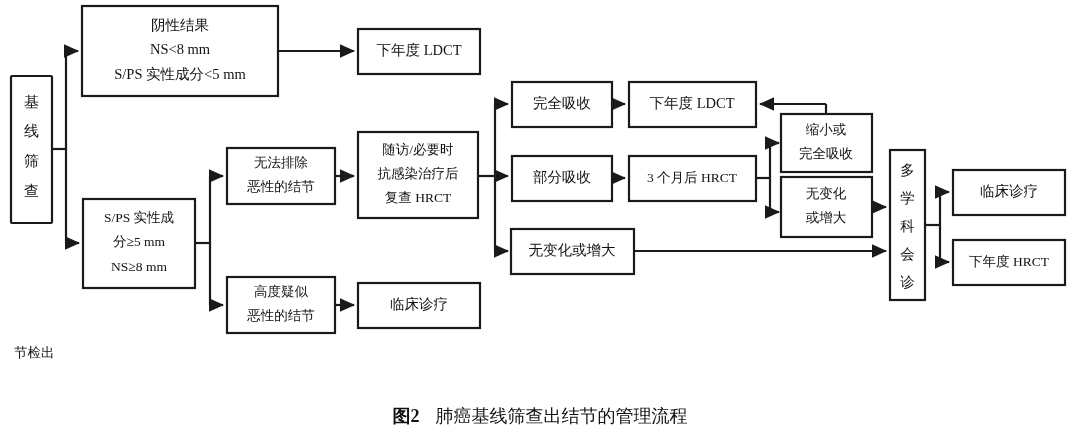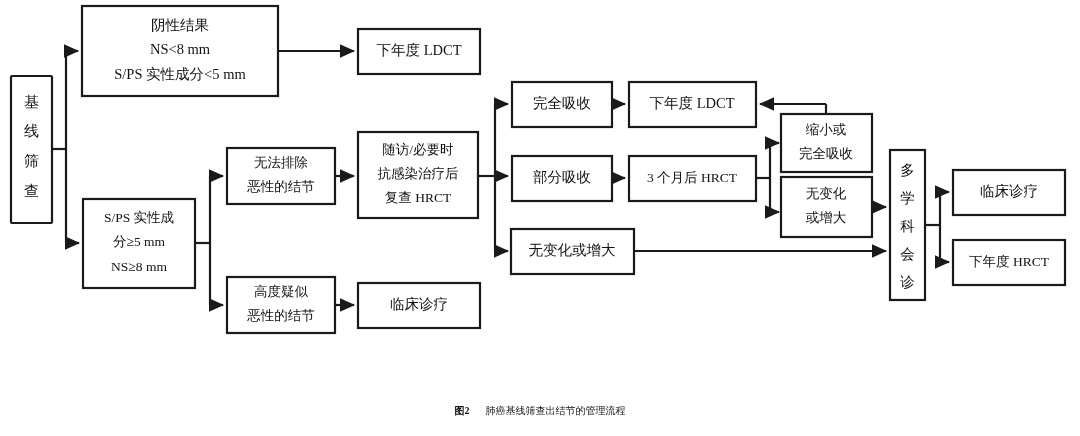--- a/index.html
+++ b/index.html
@@ -10,21 +10,21 @@
   .bx{fill:#ffffff;stroke:#1a1a1a;stroke-width:2.2;}
   .ln{stroke:#1a1a1a;stroke-width:2.2;fill:none;stroke-linecap:butt;}
   .tx{font-family:"Liberation Serif","DejaVu Serif",serif;fill:#111;
       text-anchor:middle;dominant-baseline:middle;}
   .t13{font-size:13.5px;}
   .t14{font-size:14.5px;}
   .vt{font-size:15px;}
   .notes{position:absolute;left:14px;top:342px;width:1056px;
          font-size:13.4px;line-height:1.62;letter-spacing:.1px;}
   .caption{position:absolute;left:0;top:404px;width:1080px;text-align:center;
-           font-size:10px;}
+           font-size:18px;}
   .caption b{font-weight:bold;}
   .caption .gap{display:inline-block;width:16px;}
 </style>
 </head>
 <body>
 
 <div id="root">
 
   <svg id="flow" viewBox="0 0 1080 340">
     <defs>
@@ -144,19 +144,20 @@
     <text class="tx t14" x="907.5" y="284">诊</text>
 
     <rect class="bx" x="953" y="170" width="112" height="45"></rect>
     <text class="tx t14" x="1009" y="193">临床诊疗</text>
 
     <rect class="bx" x="953" y="240" width="112" height="45"></rect>
     <text class="tx t13" x="1009" y="263">下年度 HRCT</text>
   </svg>
 
   <div class="notes">
+    <div>节检出</div>
   </div>
 
   <div class="caption">
     <b>图2</b><span class="gap"></span><span>肺癌基线筛查出结节的管理流程</span>
   </div>
 
 </div>
 
 </body></html>

